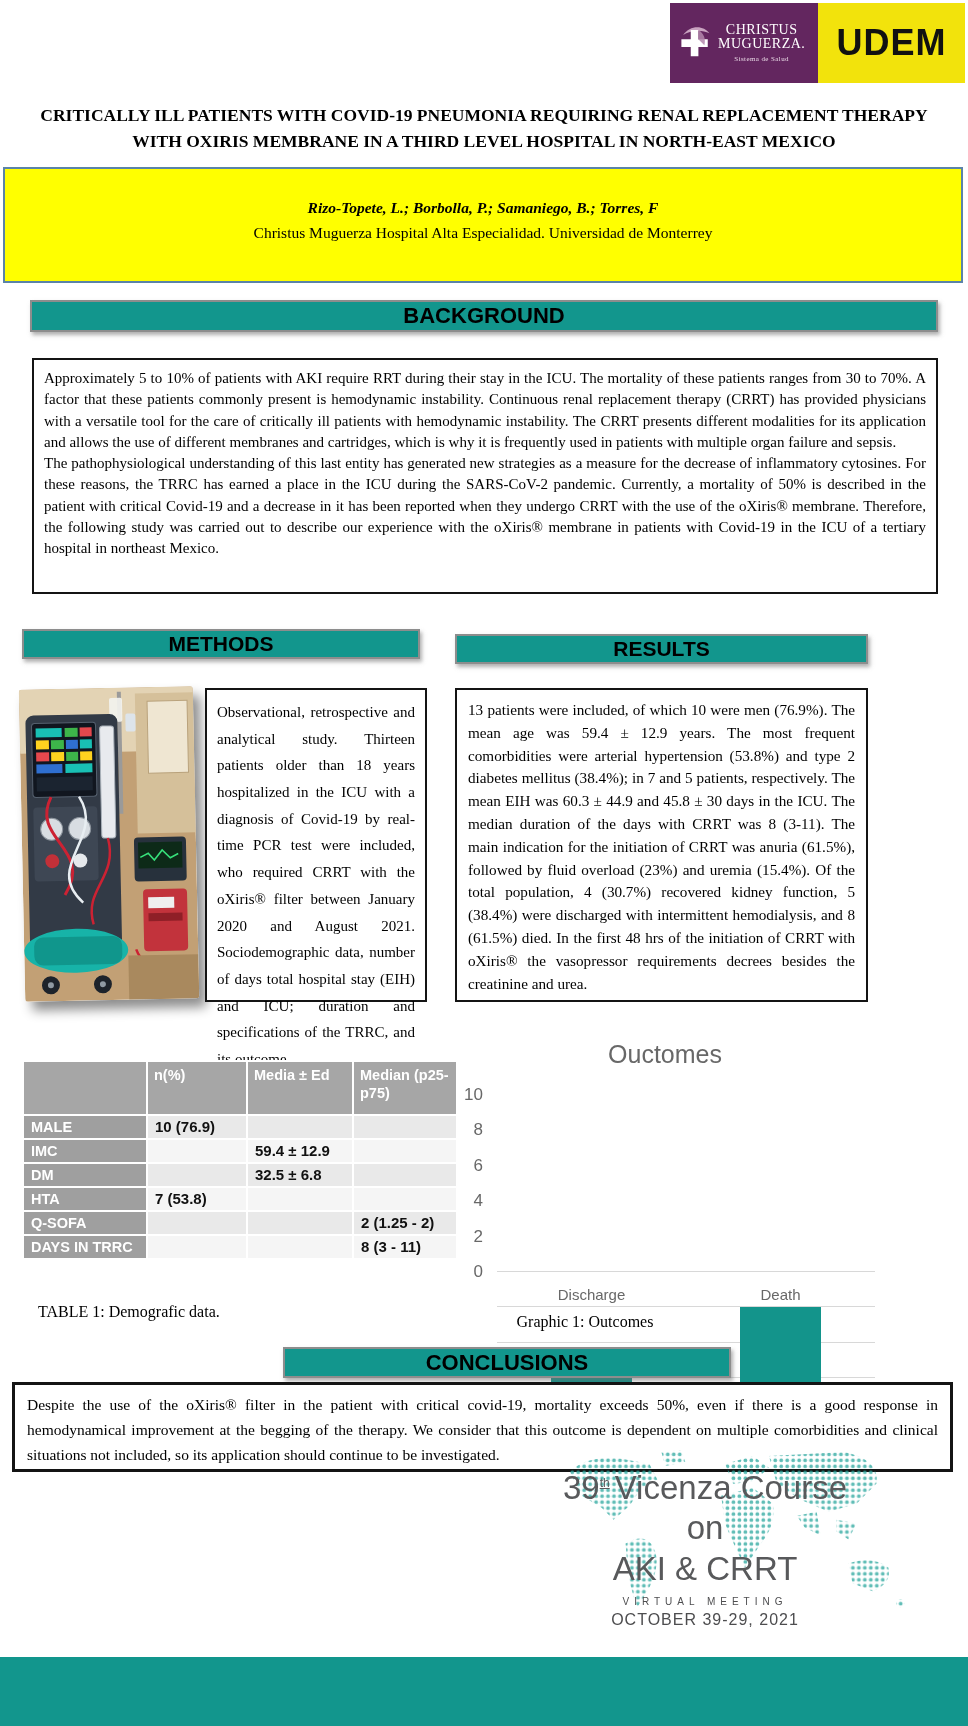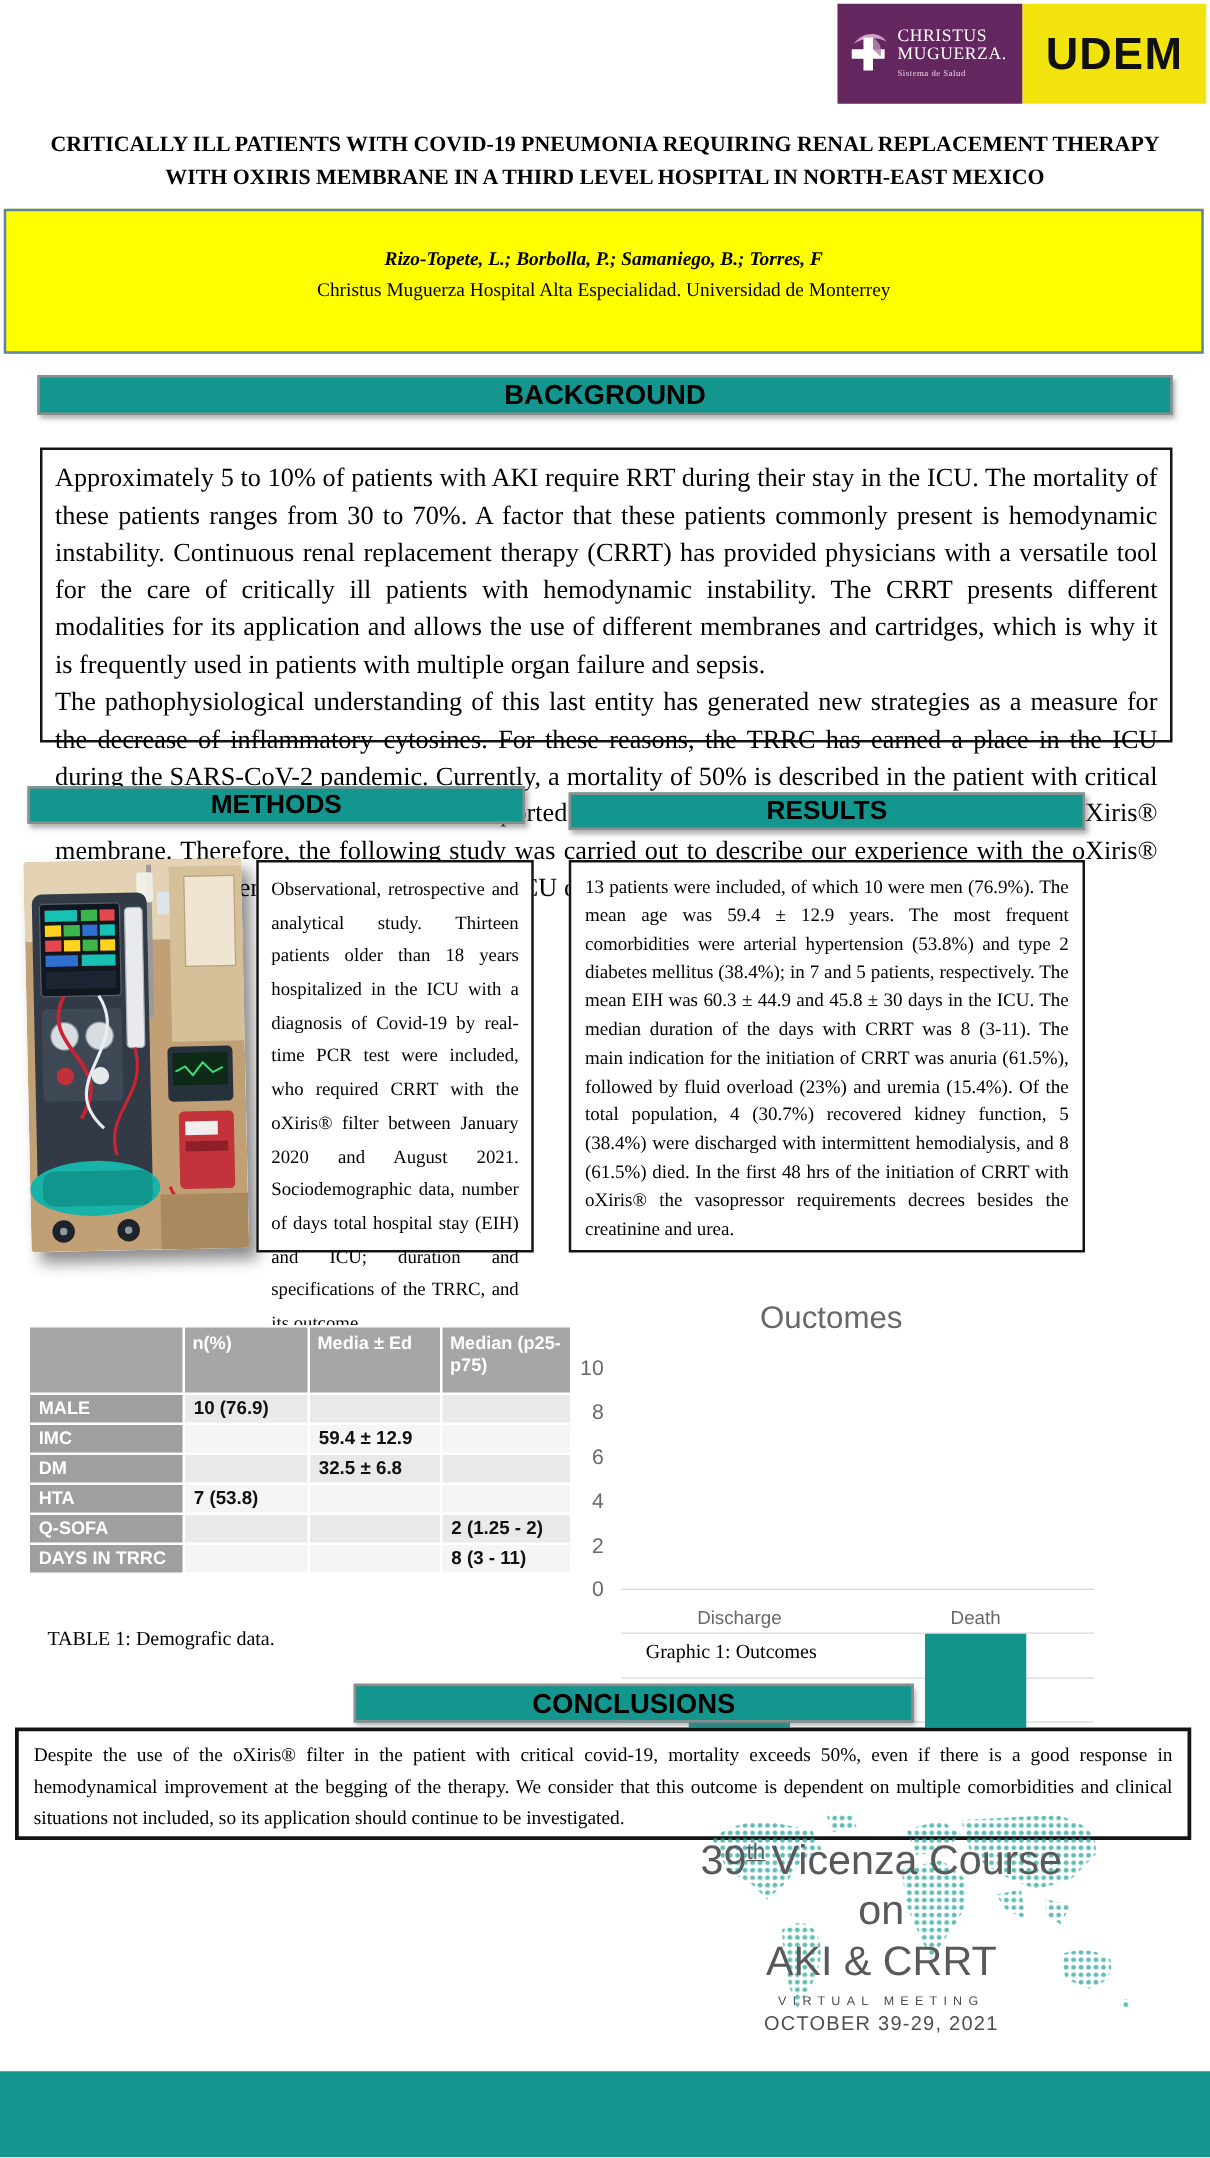--- a/index.html
+++ b/index.html
@@ -2,21 +2,21 @@
 <html><head>
 <meta charset="utf-8">
 <style>
   html,body{margin:0;padding:0;background:#ffffff;}
   .poster{position:relative;width:968px;height:1726px;background:#fff;overflow:hidden;
           font-family:"Liberation Serif",serif;}
   .abs{position:absolute;}
 
   
   .logo-christus{background:#63265f;color:#fff;display:flex;align-items:center;gap:6px;padding:6px 8px;box-sizing:border-box;}
-  .logo-christus .txt{line-height:1.05;}
+  .logo-christus .txt{line-height:1.05;text-align:center;}
   .logo-christus .l1{font-size:14px;letter-spacing:.5px;font-family:"Liberation Serif",serif;}
   .logo-christus .l2{font-size:14px;letter-spacing:.5px;}
   .logo-christus .l3{font-size:7px;margin-top:4px;letter-spacing:.4px;color:#e9d9e6;}
   .logo-udem{background:#f2e30c;display:flex;align-items:center;justify-content:center;
              font-family:"Liberation Sans",sans-serif;font-weight:bold;font-size:36px;color:#111;letter-spacing:1px;}
 
   .poster-title{font-weight:bold;font-size:17.5px;line-height:1.5;text-align:center;color:#000;}
 
   .authors-box{background:#ffff00;border:2px solid #5b84a8;box-sizing:border-box;text-align:center;
                font-size:15.5px;color:#000;padding-top:30px;}
@@ -51,21 +51,21 @@
   .bar-slot{flex:1;display:flex;align-items:flex-end;justify-content:center;}
   .bar{width:81px;}
   .chart-yaxis{position:relative;font-family:"Liberation Sans",sans-serif;font-size:17px;color:#686868;text-align:right;}
   .ytick{position:absolute;right:6px;}
   .chart-xaxis{display:flex;font-family:"Liberation Sans",sans-serif;font-size:15px;color:#686868;}
   .xlabel{flex:1;text-align:center;}
 
   
   .footer-text{text-align:center;font-family:"Liberation Sans",sans-serif;color:#58595b;z-index:2;}
   .footer-text .big{font-size:33px;line-height:1.22;}
-  .footer-text sup{font-size:18px;text-decoration:underline;}
+  .footer-text sup{font-size:12px;text-decoration:underline;}
   .footer-text .vm{font-size:10px;letter-spacing:5px;color:#4d4d4f;margin-top:7px;}
   .footer-text .date{font-size:16px;letter-spacing:1px;color:#4d4d4f;margin-top:4px;}
   .footer-bar{background:#12968d;}
 
   .photo-frame{box-shadow:7px 9px 12px rgba(0,0,0,.45);transform:rotate(-1.2deg);border-radius:3px;overflow:hidden;}
 </style>
 </head>
 <body>
 
 <div class="poster">
@@ -91,21 +91,21 @@
   <div class="abs poster-title" style="left:40px;top:102px;width:888px;">CRITICALLY ILL PATIENTS WITH COVID-19 PNEUMONIA REQUIRING RENAL REPLACEMENT THERAPY WITH OXIRIS MEMBRANE IN A THIRD LEVEL HOSPITAL IN NORTH-EAST MEXICO</div>
 
   <div class="abs authors-box" style="left:3px;top:167px;width:960px;height:116px;">
     <div class="names">Rizo-Topete, L.; Borbolla, P.; Samaniego, B.; Torres, F</div>
     <div class="affil">Christus Muguerza Hospital Alta Especialidad. Universidad de Monterrey</div>
   </div>
 
   <div class="abs teal-header" style="left:30px;top:300px;width:908px;height:32px;font-size:22px;line-height:28px;">
     <span>BACKGROUND</span>
   </div>
-  <div class="abs text-box" style="left:32px;top:358px;width:906px;height:236px;padding:8px 10px;font-size:21px;line-height:1.42;">
+  <div class="abs text-box" style="left:32px;top:358px;width:906px;height:236px;padding:8px 10px;font-size:15px;line-height:1.42;">
     <p>Approximately 5 to 10% of patients with AKI require RRT during their stay in the ICU. The mortality of these patients ranges from 30 to 70%. A factor that these patients commonly present is hemodynamic instability. Continuous renal replacement therapy (CRRT) has provided physicians with a versatile tool for the care of critically ill patients with hemodynamic instability. The CRRT presents different modalities for its application and allows the use of different membranes and cartridges, which is why it is frequently used in patients with multiple organ failure and sepsis.</p>
     <p>The pathophysiological understanding of this last entity has generated new strategies as a measure for the decrease of inflammatory cytosines. For these reasons, the TRRC has earned a place in the ICU during the SARS-CoV-2 pandemic. Currently, a mortality of 50% is described in the patient with critical Covid-19 and a decrease in it has been reported when they undergo CRRT with the use of the oXiris® membrane. Therefore, the following study was carried out to describe our experience with the oXiris® membrane in patients with Covid-19 in the ICU of a tertiary hospital in northeast Mexico.</p>
   </div>
 
   <div class="abs teal-header" style="left:22px;top:629px;width:398px;height:30px;font-size:21px;line-height:26px;">
     <span>METHODS</span>
   </div>
   <div class="abs teal-header" style="left:455px;top:634px;width:413px;height:30px;font-size:21px;line-height:26px;">
     <span>RESULTS</span>
   </div>

